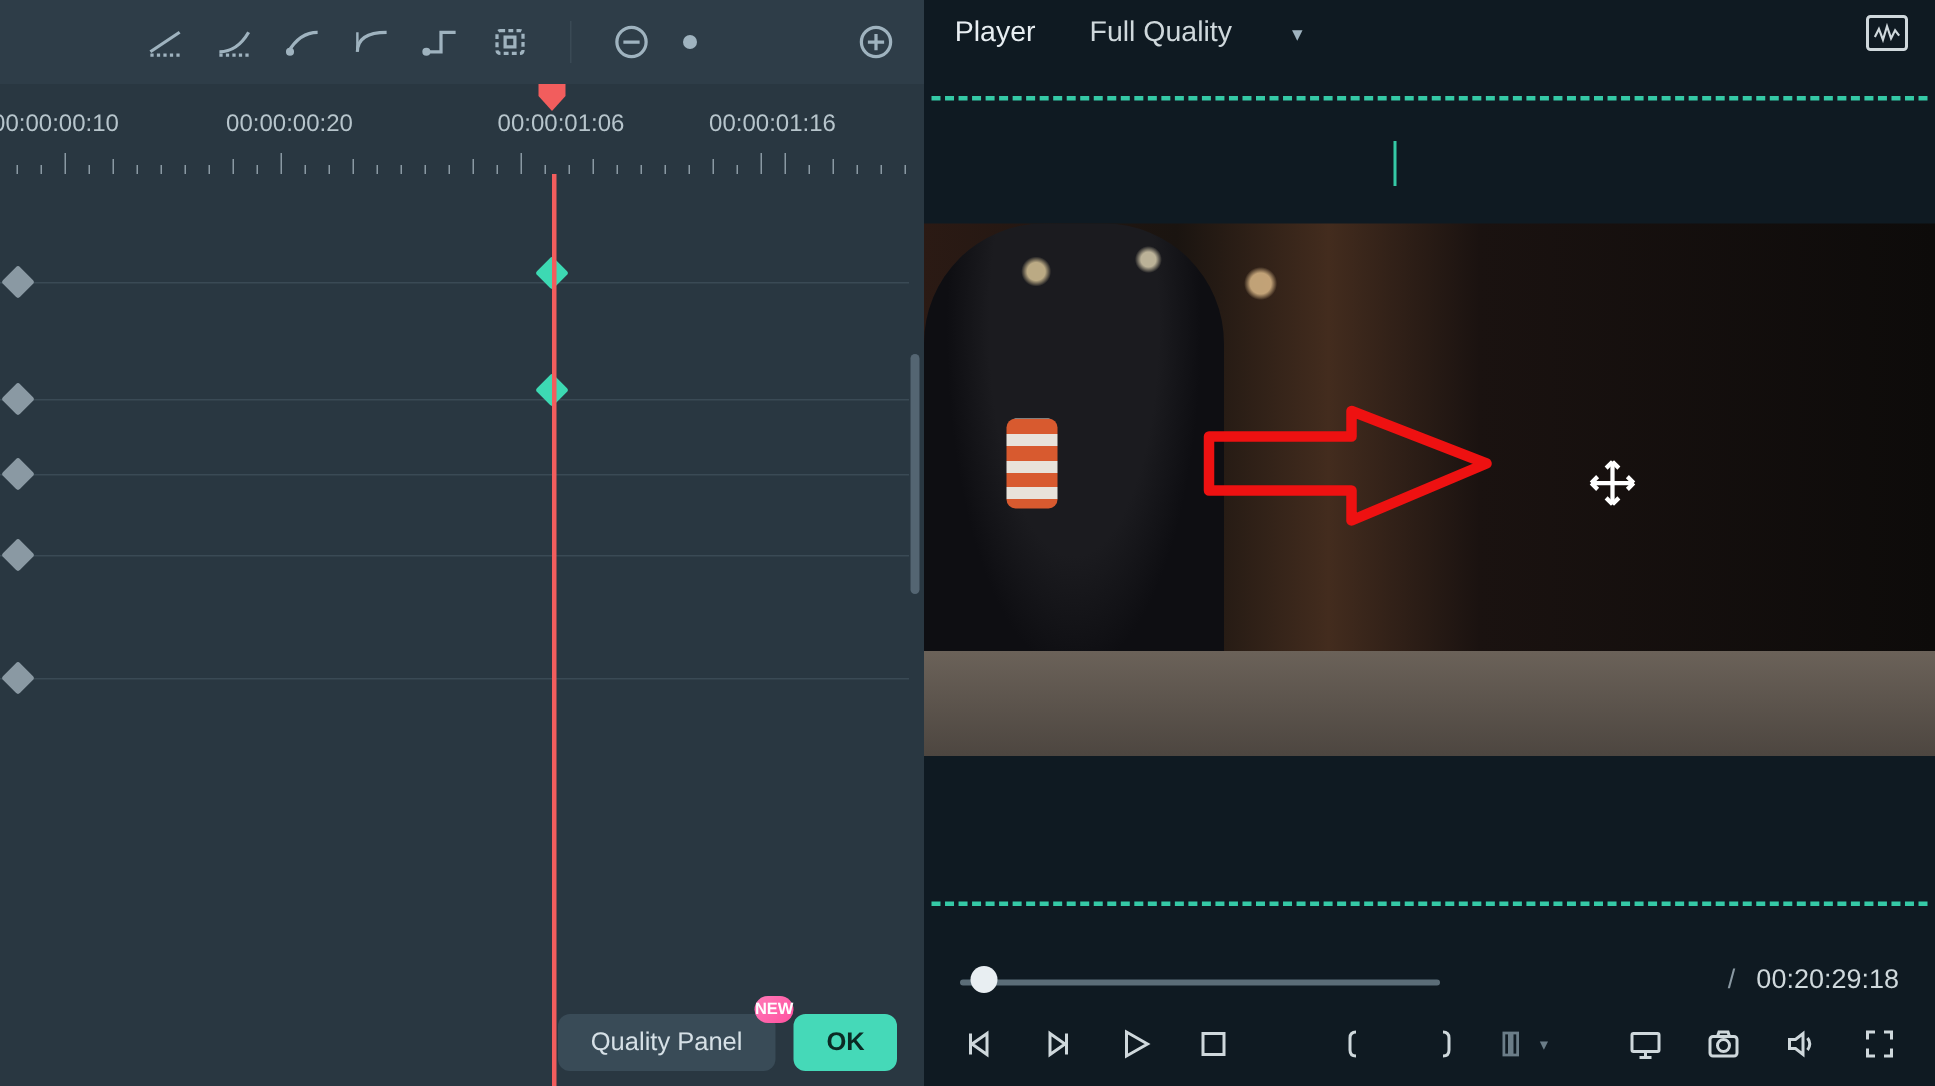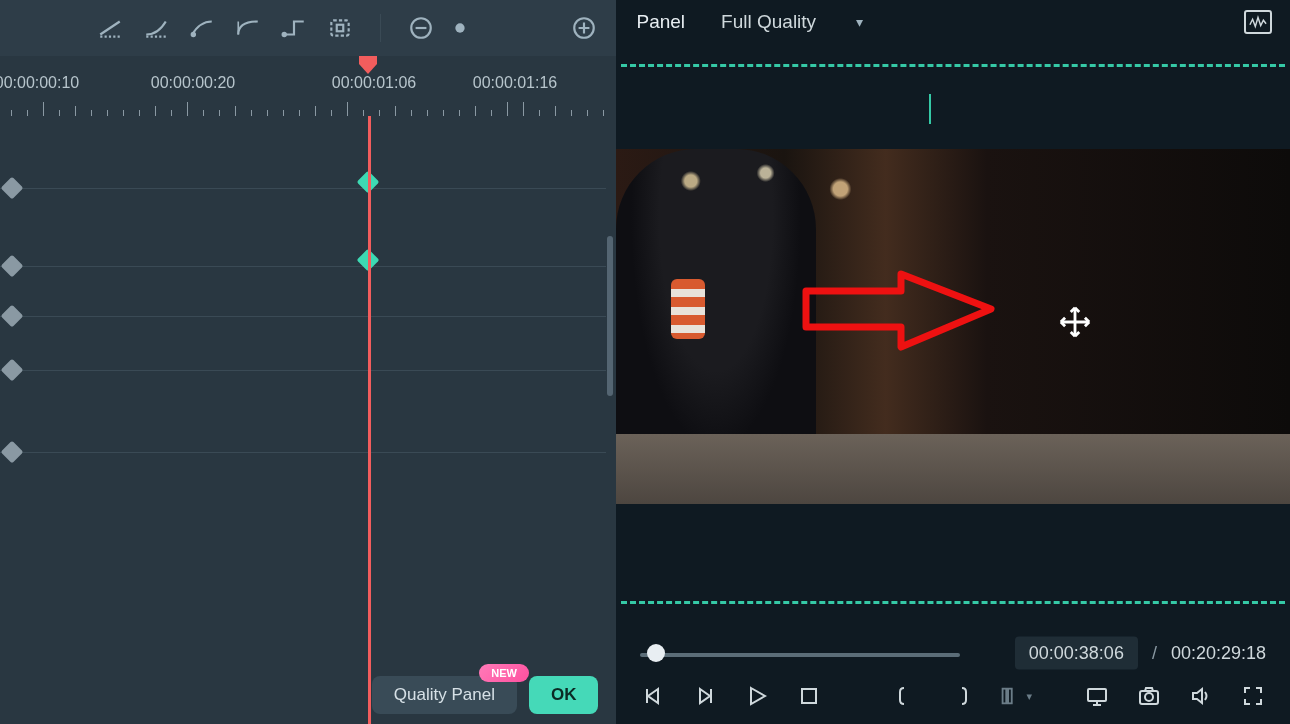--- a/index.html
+++ b/index.html
@@ -36,21 +36,21 @@
   .playhead-head { position: absolute; top: 54px; left: 368px; transform: translateX(-50%); z-index: 6; }
   .playhead-head svg { display:block; }
 
   .vscroll { position:absolute; right:3px; top:120px; width:6px; height:160px; background:#546572; border-radius:3px; }
 
   
   .kf-footer { position: absolute; bottom: 10px; right: 18px; display: flex; gap: 12px; align-items: center; }
   .btn { height: 38px; padding: 0 22px; border-radius: 8px; font-size: 17px; display: flex; align-items: center; justify-content: center; cursor: pointer; position: relative; }
   .btn-secondary { background: #394b57; color: #d6e0e6; }
   .btn-primary { background: #45d9b8; color: #0b2a24; font-weight: 600; }
-  .badge-new { position: absolute; top: -12px; right: -12px; background: linear-gradient(135deg,#ff7ab8,#ff509f); color: #fff; font-size: 11px; padding: 3px 12px; border-radius: 10px; font-weight: bold; }
+  .badge-new { position: absolute; top: -12px; right: -12px; background: linear-gradient(135deg,#ff7ab8,#ff509f); color: #fff; font-size: 11px; padding: 3px 0; border-radius: 10px; font-weight: bold; }
 
   
   .player-top { height: 44px; display: flex; align-items: center; padding: 0 18px; gap: 24px; }
   .player-tab { font-size: 19px; color: #e8eef2; padding: 4px 2px; }
   .quality-dd { display: flex; align-items: center; gap: 40px; font-size: 19px; color: #cfd8dc; cursor: pointer; padding: 4px 10px; }
   .quality-dd .chev { font-size: 14px; color: #9fb3bf; }
   .wave-btn { width: 28px; height: 24px; border: 2px solid #cfd8dc; border-radius: 3px; display:flex; align-items:center; justify-content:center; cursor:pointer; }
   .wave-btn svg { width:18px; height:14px; }
 
   .guide-row { height: 24px; position: relative; }
@@ -238,21 +238,21 @@
         <span class="badge-new">NEW</span>
       </div>
       <div class="btn btn-primary">
         <span>OK</span>
       </div>
     </div>
   </div>
 
   <div class="right">
     <div class="player-top">
-      <div class="player-tab">Panel</div>
+      <div class="player-tab">Player</div>
       <div class="quality-dd">
         <span>Full Quality</span>
         <span class="chev">▾</span>
       </div>
       <div class="spacer"></div>
       <div class="wave-btn">
         <svg viewBox="0 0 20 14" fill="none" stroke="#cfd8dc" stroke-width="1.6">
             <path d="M1 10 L4 4 L7 12 L10 2 L13 11 L16 5 L19 9"></path>
           </svg>
       </div>
@@ -286,21 +286,20 @@
       <div class="guide-row" style="position:absolute; left:0; right:0; top:545px">
           <div class="hguide"></div>
         </div>
     </div>
 
     <div style="height:120px; display:flex; flex-direction:column; justify-content:flex-end;">
       <div class="scrub-row">
         <div class="scrub-track"></div>
         <div class="scrub-thumb"></div>
         <div class="time-display">
-          <span class="time-box">00:00:38:06</span>
           <span class="slash">/</span>
           <span>00:20:29:18</span>
         </div>
       </div>
 
       <div class="transport">
         <div class="ticon">
             <svg viewBox="0 0 24 24" fill="none" stroke="currentColor" stroke-width="2">
               <path d="M17 5 L7 12 L17 19 Z"></path>
               <path d="M6 5 L6 19"></path>

